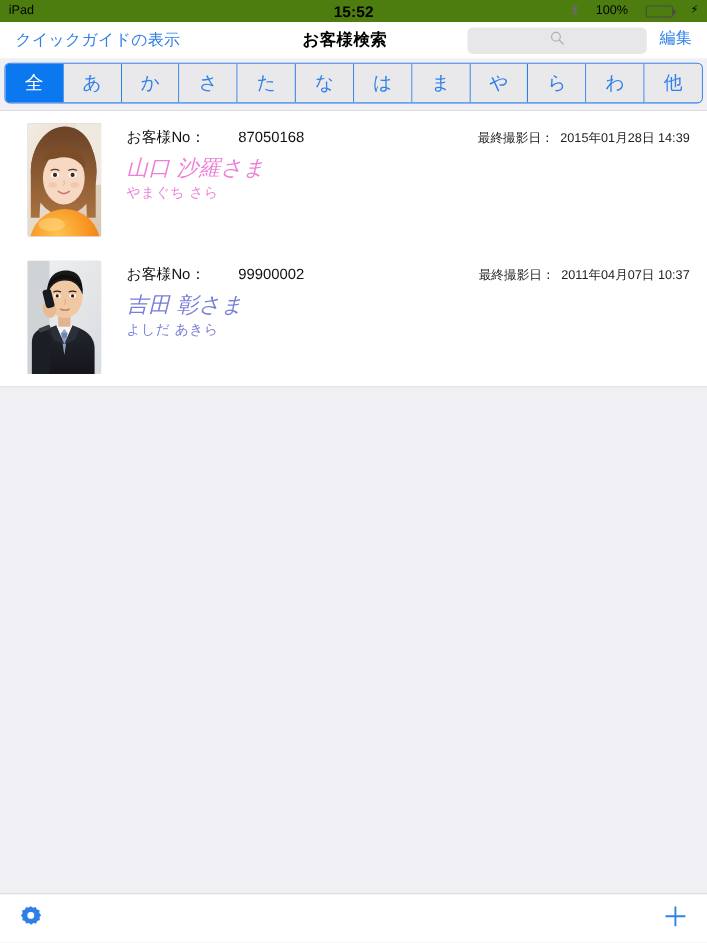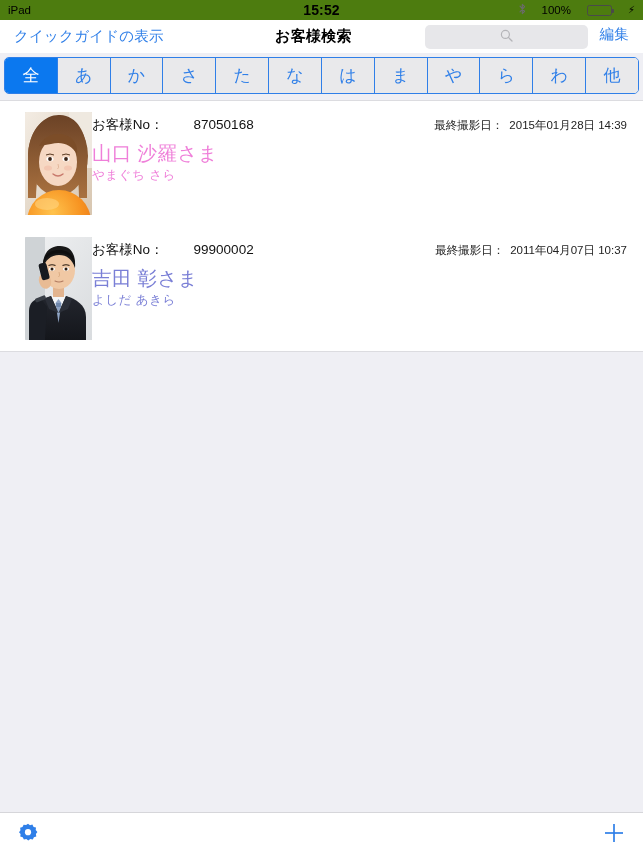--- a/index.html
+++ b/index.html
@@ -203,20 +203,21 @@
     flex: 0 0 auto;
     border-radius: 1px;
     overflow: hidden;
     position: relative;
     background: #cfcfcf;
   }
   .thumb svg { display: block; width: 100%; height: 100%; }
 
   .row-body {
     flex: 1 1 auto;
+    padding-left: 23px;
     padding-top: 4px;
     display: flex;
     flex-direction: column;
     min-width: 0;
   }
   .row-topline {
     display: flex;
     align-items: baseline;
     width: 100%;
   }
@@ -245,20 +246,21 @@
   .date-value {
     font-size: 11.5px;
     color: #222;
     margin-left: 6px;
   }
   .cust-name {
     font-size: 19.5px;
     margin-top: 8px;
     letter-spacing: 0.4px;
     line-height: 1.15;
+    font-style: italic;
   }
   .cust-kana {
     font-size: 12.5px;
     margin-top: 3px;
     letter-spacing: 0.5px;
   }
 
   
   .toolbar {
     height: 45px;

